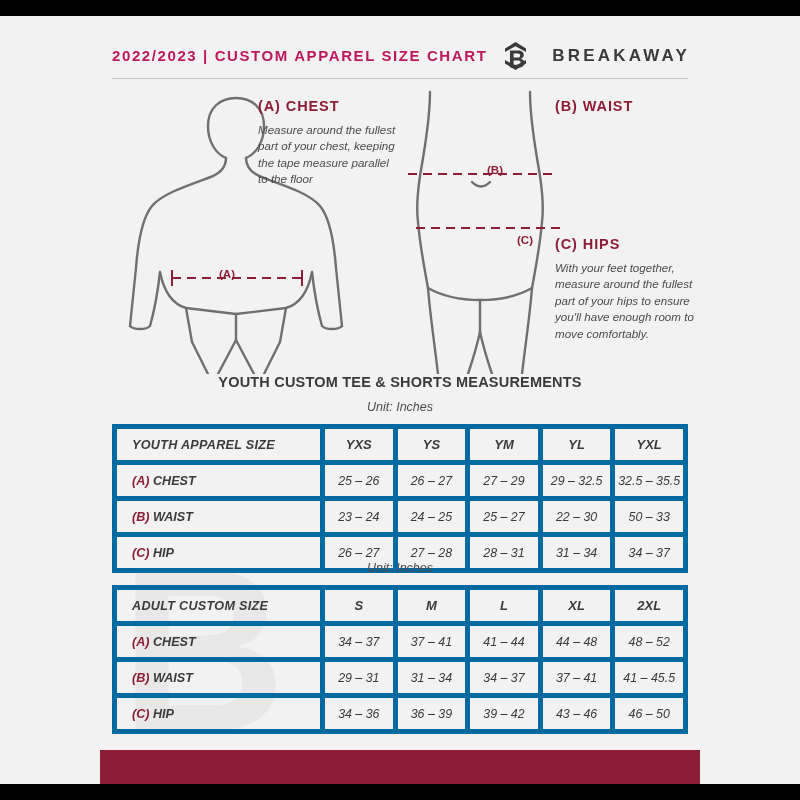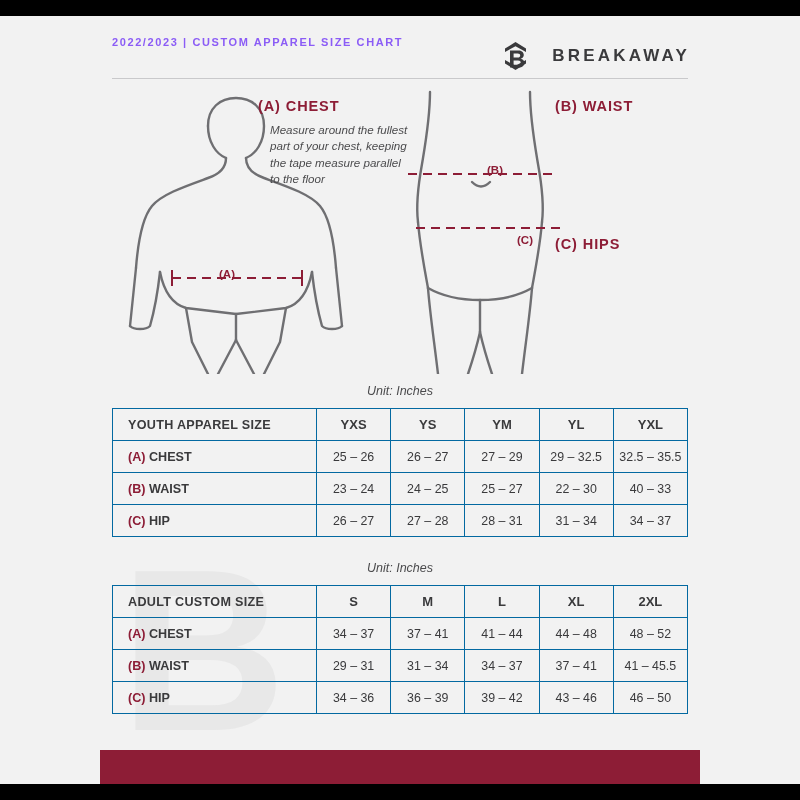--- a/index.html
+++ b/index.html
@@ -41,25 +41,25 @@
   .header {
     position: absolute;
     left: 0;
     top: 0;
     width: 800px;
     height: 62px;
   }
   .header-title {
     position: absolute;
     left: 112px;
-    top: 20px;
-    font-size: 11px;
+    top: 31px;
+    font-size: 15px;
     font-weight: 700;
     letter-spacing: 1.6px;
-    color: #8b5cf6;
+    color: #be185d;
     white-space: nowrap;
   }
   .brand {
     position: absolute;
     right: 110px;
     top: 26px;
     display: flex;
     align-items: center;
     gap: 25px;
   }
@@ -103,21 +103,21 @@
   }
   .callout-body {
     position: absolute;
     font-size: 11.6px;
     line-height: 1.42;
     font-style: italic;
     color: #4b4b4d;
     width: 140px;
   }
   .chest-title { left: 146px; top: 16px; }
-  .chest-body  { left: 158px; top: 40px; }
+  .chest-body  { left: 146px; top: 40px; }
   .waist-title { left: 443px; top: 16px; }
   .waist-body  { left: 443px; top: 40px; }
   .hips-title  { left: 443px; top: 154px; }
   .hips-body   { left: 443px; top: 178px; }
 
   
   .section {
     position: absolute;
     left: 112px;
     width: 576px;
@@ -135,28 +135,29 @@
     color: #4b4b4d;
     margin-top: 10px;
   }
   table {
     border-collapse: collapse;
     width: 576px;
     margin-top: 10px;
     table-layout: fixed;
   }
   td, th {
-    border: 1px solid #0369a1;
+    border: 5px solid #0369a1;
     height: 31px;
     font-size: 12.4px;
     color: #3a3a3c;
     font-weight: 400;
     text-align: center;
     vertical-align: middle;
     padding: 0;
+    font-style: italic;
   }
   thead th {
     font-weight: 700;
     font-size: 13px;
   }
   .rowlabel {
     text-align: left;
     padding-left: 15px;
     font-weight: 700;
     font-size: 12.6px;
@@ -241,27 +242,29 @@
 
         <line x1="304" y1="146" x2="452" y2="146" stroke="#8d1d36" stroke-width="2" stroke-dasharray="9 6"></line>
       </svg>
 
       <div class="callout-title chest-title">(A) CHEST</div>
       <div class="callout-body chest-body">Measure around the fullest part of your chest, keeping the tape measure parallel to the floor</div>
 
       <div class="callout-title waist-title">(B) WAIST</div>
 
       <div class="callout-title hips-title">(C) HIPS</div>
+      <div class="callout-body hips-body">With your feet together, measure around the fullest part of your hips to ensure you'll have enough room to move comfortably.</div>
 
       <div style="position:absolute;left:107px;top:186px;font-size:11.5px;font-weight:700;color:#8d1d36;">(A)</div>
       <div style="position:absolute;left:375px;top:82px;font-size:11.5px;font-weight:700;color:#8d1d36;">(B)</div>
       <div style="position:absolute;left:405px;top:152px;font-size:11.5px;font-weight:700;color:#8d1d36;">(C)</div>
     </div>
 
     <div class="section" style="top:358px;">
+      <div class="sec-title">YOUTH CUSTOM TEE &amp; SHORTS MEASUREMENTS</div>
       <div class="sec-unit">Unit: Inches</div>
       <table>
         <thead>
           <tr>
             <th class="rowlabel">YOUTH APPAREL SIZE</th>
             <th>YXS</th>
             <th>YS</th>
             <th>YM</th>
             <th>YL</th>
             <th>YXL</th>
@@ -281,21 +284,21 @@
           </tr>
           <tr>
             <td class="rowlabel">
               <span class="tag">(B)</span>
               <span>WAIST</span>
             </td>
             <td>23 – 24</td>
             <td>24 – 25</td>
             <td>25 – 27</td>
             <td>22 – 30</td>
-            <td>40 – 33</td>
+            <td>50 – 33</td>
           </tr>
           <tr>
             <td class="rowlabel">
               <span class="tag">(C)</span>
               <span>HIP</span>
             </td>
             <td>26 – 27</td>
             <td>27 – 28</td>
             <td>28 – 31</td>
             <td>31 – 34</td>

